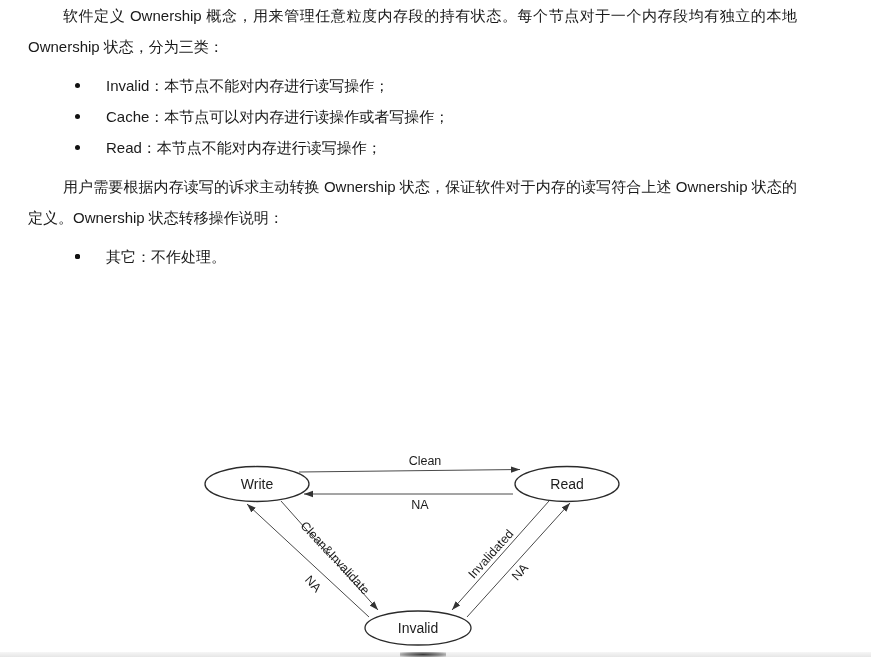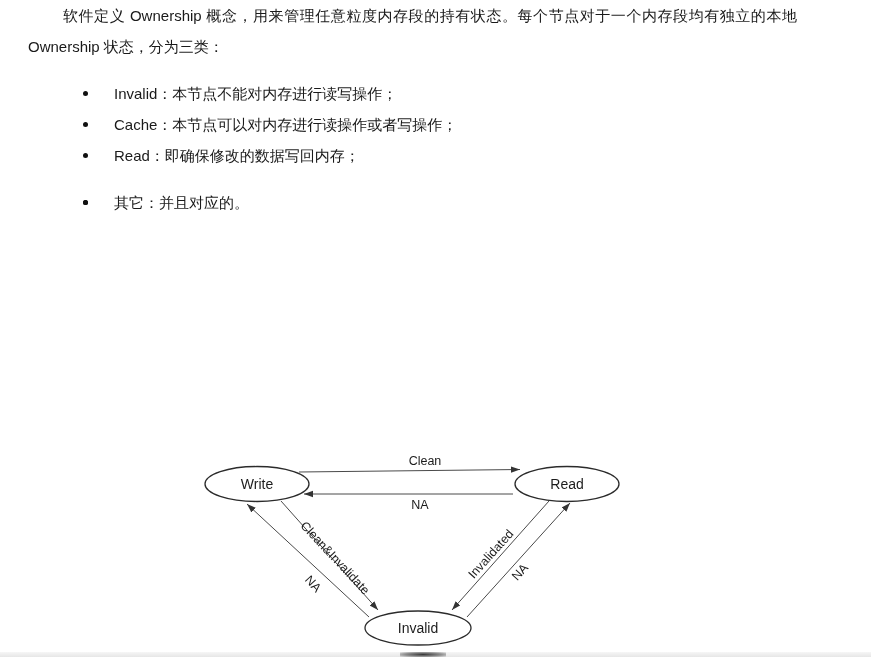--- a/index.html
+++ b/index.html
@@ -13,21 +13,21 @@
   }
   .doc{
     position:absolute;top:0;left:0;width:871px;
     font-size:15px;line-height:31px;
   }
   .para{
     margin:0 74px 0 28px;
     text-align:justify;
     text-indent:35px;
   }
-  .blist{margin:16px;}
+  .blist{margin:8px;}
   .bullet{
     position:relative;
     margin:0 72px 0 98px;
     text-align:justify;
   }
   .bullet .dot{
     position:absolute;
     left:-31px;top:13px;
     width:5px;height:5px;border-radius:50%;
     background:#111;
@@ -59,33 +59,34 @@
     <div class="bullet">
       <span class="dot"></span>
       <span>Invalid：本节点不能对内存进行读写操作；</span>
     </div>
     <div class="bullet">
       <span class="dot"></span>
       <span>Cache：本节点可以对内存进行读操作或者写操作；</span>
     </div>
     <div class="bullet">
       <span class="dot"></span>
-      <span>Read：即确保修改的数据写回内存；</span>
+      <span>Read：本节点不能对内存进行读写操作；</span>
     </div>
   </div>
 
 
+  <p class="para">用户需要根据内存读写的诉求主动转换 Ownership 状态，保证软件对于内存的读写符合上述 Ownership 状态的定义。Ownership 状态转移操作说明：</p>
 
   <div class="blist">
     <div class="bullet">
       <span class="dot"></span>
     </div>
     <div class="bullet">
       <span class="dot"></span>
-      <span>其它：并且对应的。</span>
+      <span>其它：不作处理。</span>
     </div>
   </div>
 
 </div>
 
 <svg class="diagram-svg" width="871" height="212" viewBox="0 0 871 212">
   <defs>
     <marker id="arr" markerWidth="11" markerHeight="9" refX="9" refY="4" orient="auto" markerUnits="userSpaceOnUse">
       <path d="M0,0.8 L9,4 L0,7.2 z" fill="#333"></path>
     </marker>

